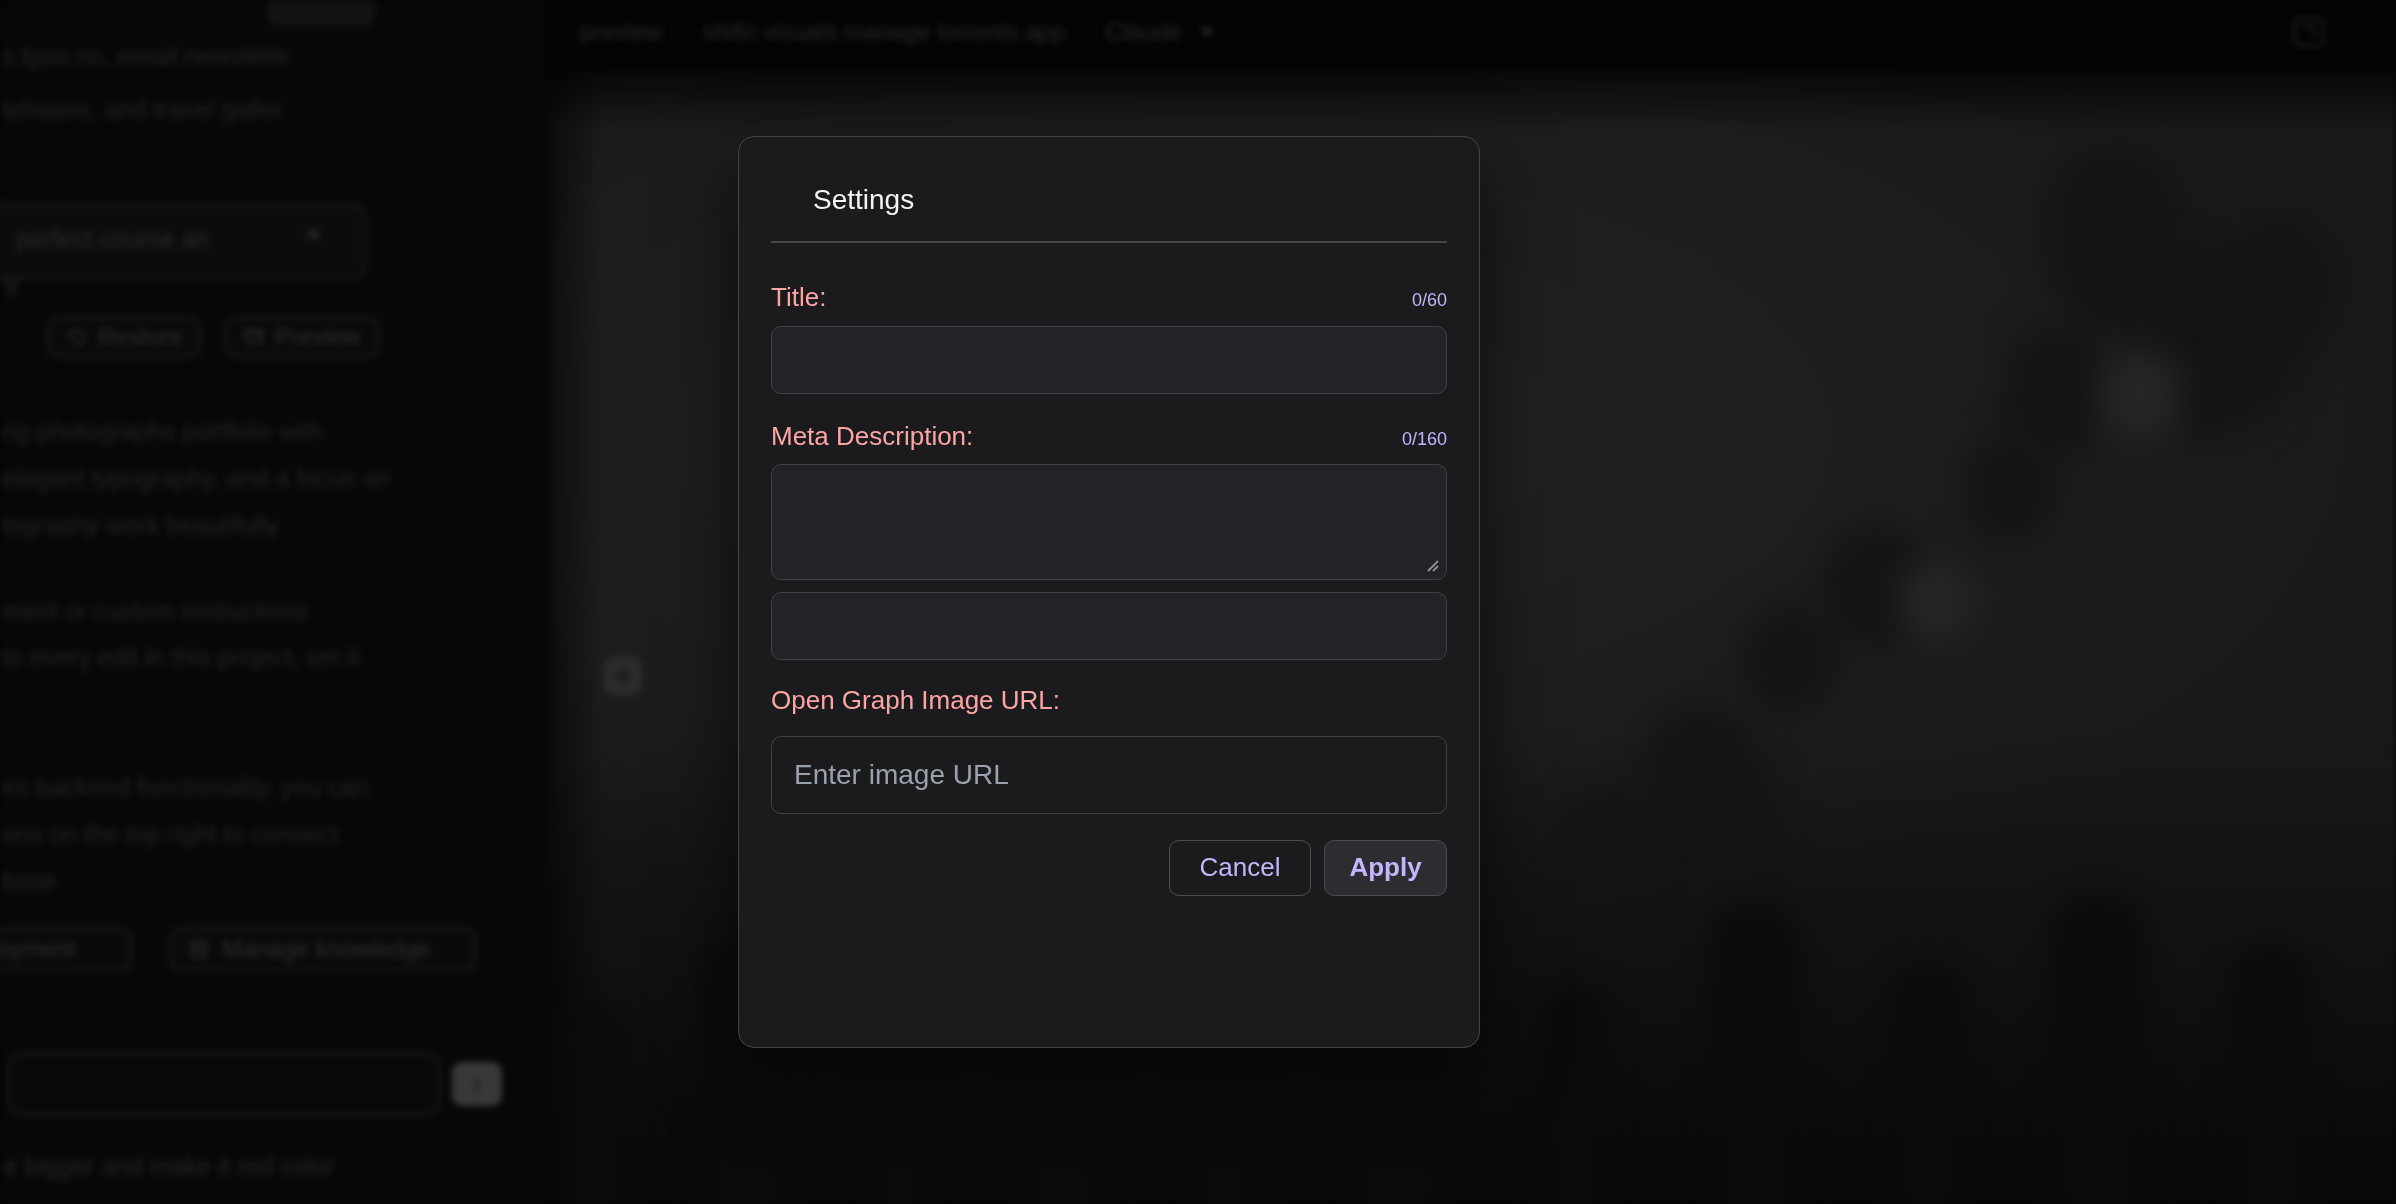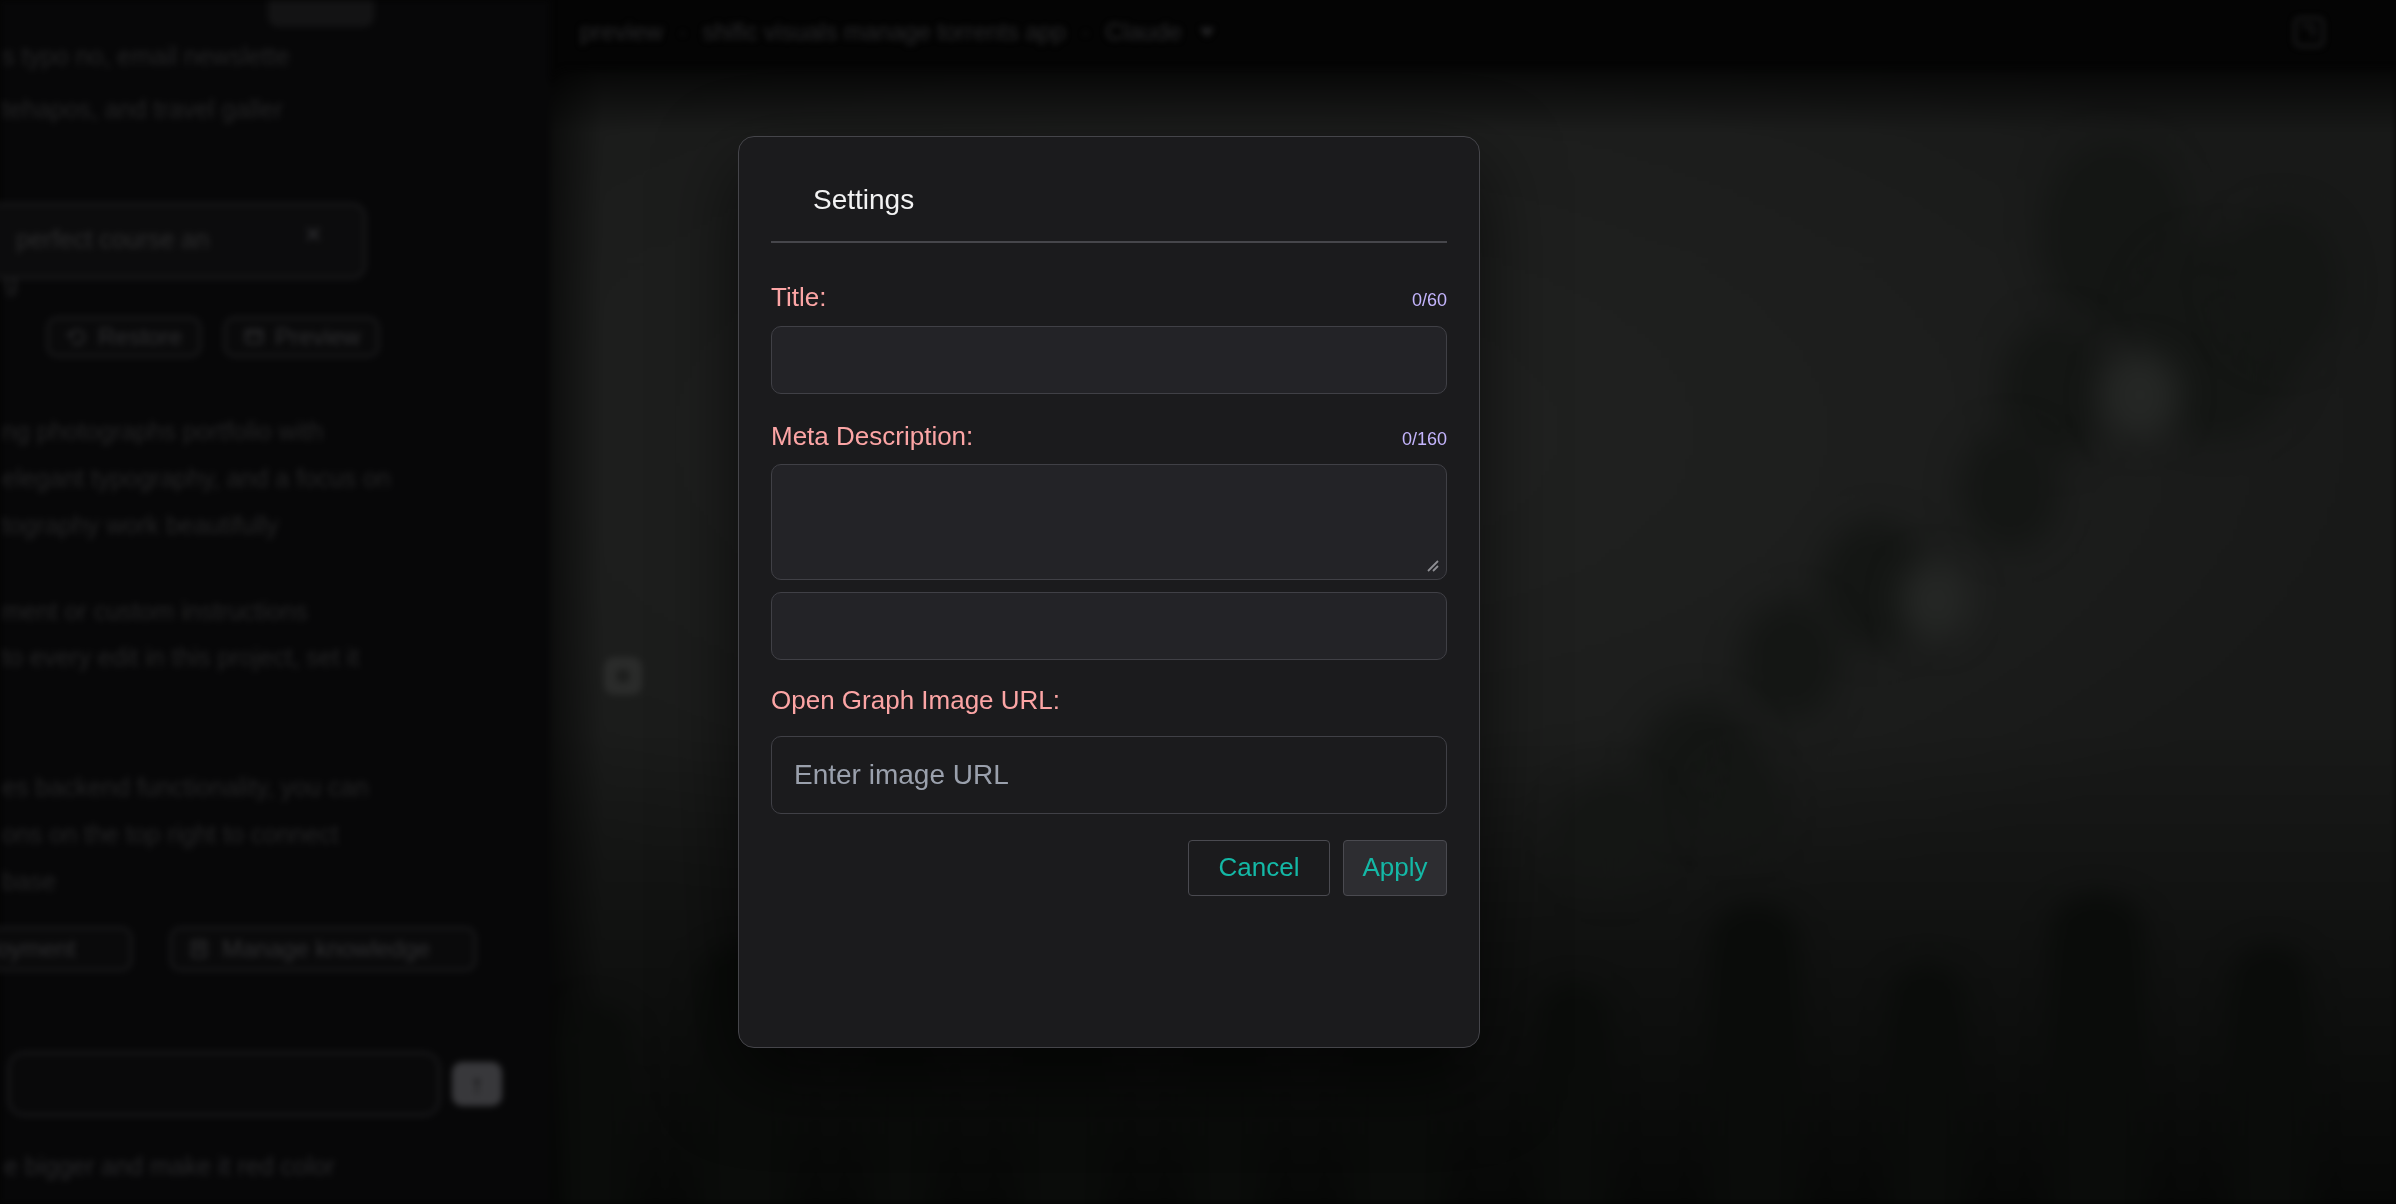--- a/index.html
+++ b/index.html
@@ -113,25 +113,25 @@
       background:#232327;border:1.5px solid #404046;border-radius:10px;outline:none;
       font-size:26px;color:#f0f0f0;padding:14px 20px;font-family:inherit;}
   .resize-handle{position:absolute;right:7px;bottom:7px;}
   .author-input{margin-top:12px;}
   .url-input{display:block;width:100%;box-sizing:border-box;margin-top:20px;height:78px;
       background:transparent;border:1.5px solid #404046;border-radius:10px;outline:none;
       font-size:28px;color:#f0f0f0;padding:0 22px;font-family:inherit;}
   .url-input::placeholder{color:#9aa0ac;opacity:1;}
   .helper{margin-top:16px;font-size:24px;line-height:28px;color:#8b8b92;}
   .btn-row{margin-top:26px;display:flex;justify-content:flex-end;gap:13px;}
-  .btn{height:56px;border-radius:4px;border:1.5px solid #4a4a50;font-size:26px;color:#14b8a6;
+  .btn{height:56px;border-radius:10px;border:1.5px solid #4a4a50;font-size:26px;color:#c4b5fd;
        display:flex;align-items:center;justify-content:center;cursor:pointer;
        font-family:inherit;box-sizing:border-box;}
   .btn-cancel{width:142px;background:transparent;}
-  .btn-apply{width:104px;background:#2d2d31;}
+  .btn-apply{width:123px;background:#2d2d31;font-weight:bold;}
 </style>
 </head>
 <body>
 
 <div class="screen">
 
   <div class="backdrop">
 
     <div class="sidebar">
       <div class="sb-tab"></div>

